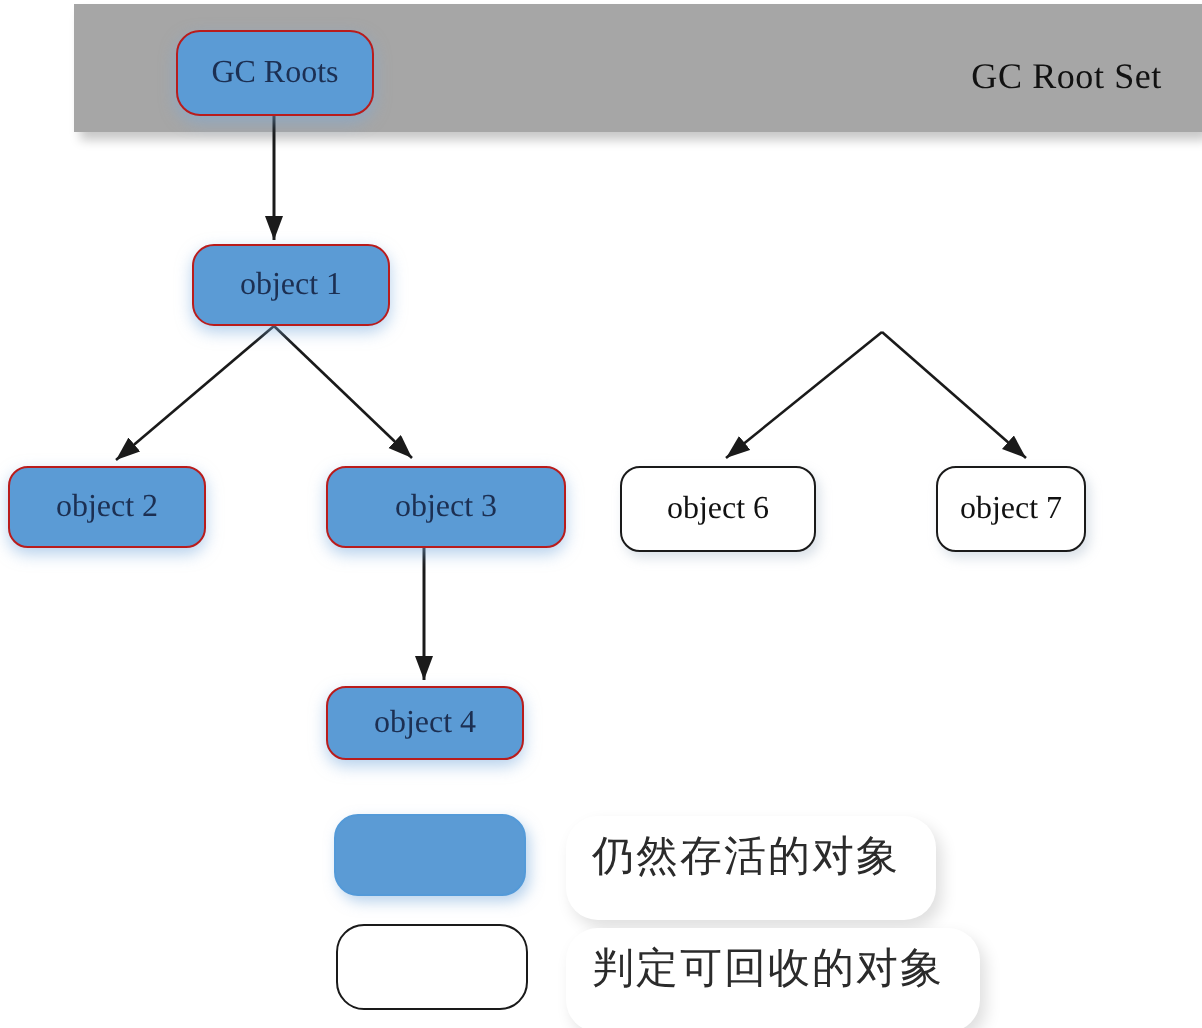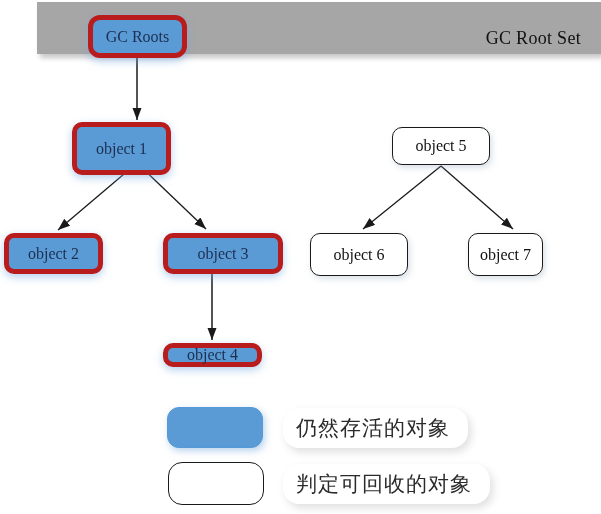--- a/index.html
+++ b/index.html
@@ -1,53 +1,53 @@
 <!DOCTYPE html>
 <html><head>
 <meta charset="utf-8">
 <style>
   html,body{margin:0;padding:0;background:#ffffff;}
   .canvas{
     position:relative;width:601px;height:514px;background:#ffffff;
     font-family:"Liberation Serif", serif;overflow:hidden;
   }
   .gray-bar{
-    position:absolute;left:37px;top:2px;width:564px;height:52px;
+    position:absolute;left:37px;top:2px;width:564px;height:64px;
     background:#a6a6a6;box-shadow:3px 4px 5px rgba(0,0,0,0.22);
   }
   .bar-title{
     position:absolute;top:26px;right:20px;
     font-size:18px;color:#111;letter-spacing:.3px;
   }
   .edges-svg{position:absolute;left:0;top:0;width:601px;height:514px;pointer-events:none;}
   .node{
     position:absolute;display:flex;align-items:center;justify-content:center;
     font-size:16px;border-radius:10px;box-sizing:border-box;
   }
   .node-alive{
-    background:#5b9bd5;border:5px solid #b91c1c;color:#1c2f52;
+    background:#5b9bd5;border:1px solid #b91c1c;color:#1c2f52;
     box-shadow:0 3px 8px rgba(120,170,220,0.55);
   }
   .node-dead{
     background:#ffffff;border:1.4px solid #1a1a1a;color:#111;
     box-shadow:2px 3px 6px rgba(150,170,190,0.35);
   }
   .legend-swatch{position:absolute;width:96px;border-radius:12px;box-sizing:border-box;}
   .legend-swatch.alive{
     height:41px;background:#5b9bd5;border:1px solid #549ad8;
     box-shadow:2px 3px 7px rgba(120,170,220,0.5);
   }
   .legend-swatch.recyclable{
     height:43px;background:#ffffff;border:1.5px solid #1a1a1a;border-radius:14px;
   }
   .legend-text{
     position:absolute;display:flex;align-items:center;
     background:#ffffff;border-radius:16px;
     box-shadow:3px 4px 8px rgba(0,0,0,0.13);
-    padding:0 18px 0 13px;height:40px;
+    padding:0 18px 12px 13px;height:40px;
     font-family:"DejaVu Sans", sans-serif;font-size:21px;color:#2b2b2b;
     letter-spacing:1px;white-space:nowrap;
   }
 </style>
 </head>
 <body>
 
 <div class="canvas">
 
   <div class="gray-bar">
@@ -63,29 +63,28 @@
     <line x1="137" y1="58" x2="137" y2="120" stroke="#1a1a1a" stroke-width="1.5" marker-end="url(#arrow)"></line>
     <line x1="137" y1="163" x2="58" y2="230" stroke="#1a1a1a" stroke-width="1.3" marker-end="url(#arrow)"></line>
     <line x1="137" y1="163" x2="206" y2="229" stroke="#1a1a1a" stroke-width="1.3" marker-end="url(#arrow)"></line>
     <line x1="212" y1="274" x2="212" y2="340" stroke="#1a1a1a" stroke-width="1.5" marker-end="url(#arrow)"></line>
     <line x1="441" y1="166" x2="363" y2="229" stroke="#1a1a1a" stroke-width="1.3" marker-end="url(#arrow)"></line>
     <line x1="441" y1="166" x2="513" y2="229" stroke="#1a1a1a" stroke-width="1.3" marker-end="url(#arrow)"></line>
   </svg>
 
   <div class="node node-alive" style="left:88px;top:15px;width:99px;height:43px;border-radius:12px;">GC Roots</div>
 
-  <div class="node node-alive" style="left:72px;top:122px;width:99px;height:53px;">object 1</div>
+  <div class="node node-alive" style="left:96px;top:122px;width:99px;height:41px;border-radius:11px;">object 1</div>
 
   <div class="node node-alive" style="left:4px;top:233px;width:99px;height:41px;">object 2</div>
 
   <div class="node node-alive" style="left:163px;top:233px;width:120px;height:41px;">object 3</div>
 
-  <div class="node node-alive" style="left:163px;top:343px;width:99px;height:24px;">object 4</div>
+  <div class="node node-alive" style="left:163px;top:343px;width:99px;height:37px;">object 4</div>
 
-  <div class="node node-dead" style="left:392px;top:127px;width:98px;height:38px;">object 5</div>
 
   <div class="node node-dead" style="left:310px;top:233px;width:98px;height:43px;text-align:center;">object 6</div>
 
   <div class="node node-dead" style="left:468px;top:233px;width:75px;height:43px;">object 7</div>
 
   <div class="legend-swatch alive" style="left:167px;top:407px;"></div>
   <div class="legend-text" style="left:283px;top:408px;">仍然存活的对象</div>
 
   <div class="legend-swatch recyclable" style="left:168px;top:462px;"></div>
   <div class="legend-text" style="left:283px;top:464px;">判定可回收的对象</div>

